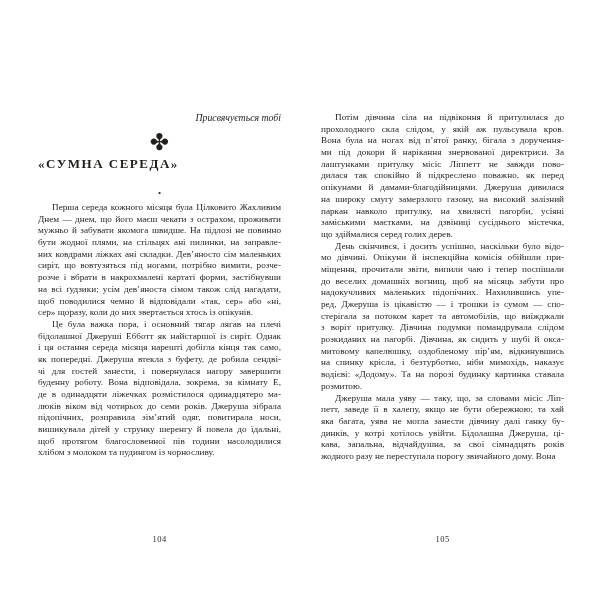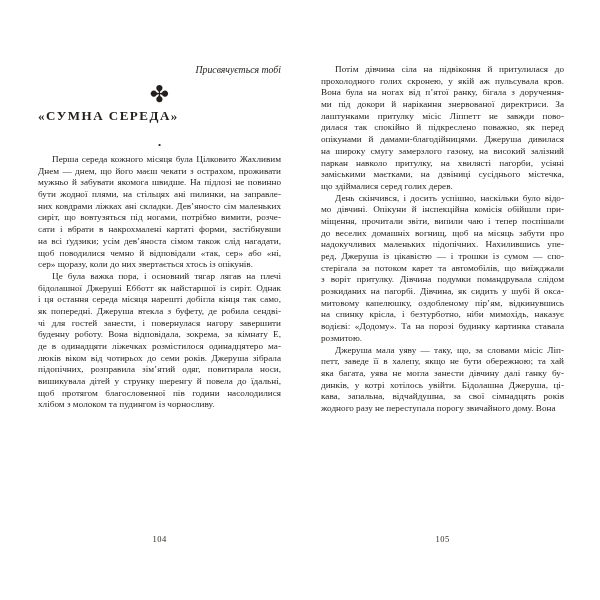--- a/index.html
+++ b/index.html
@@ -14,21 +14,21 @@
     background: #ffffff;
     font-family: "Liberation Serif", "DejaVu Serif", serif;
     color: #221f1c;
     overflow: hidden;
   }
   .page {
     position: absolute;
     top: 0;
     height: 540px;
     box-sizing: border-box;
-    padding-top: 64px;
+    padding-top: 112px;
   }
   .page-left  { left: 38px;  width: 243px; }
   .page-right { left: 321px; width: 243px; }
 
   .dedication {
     text-align: right;
     font-style: italic;
     font-size: 9.8px;
     line-height: 12px;
     height: 12px;
@@ -92,21 +92,21 @@
     <div class="ornament">✤</div>
     <div class="chapter-title">«СУМНА СЕРЕДА»</div>
     <div class="separator">•</div>
     <div class="body-text">
         <div class="tl first">Перша середа кожного місяця була Цілковито Жахливим</div>
         <div class="tl">Днем — днем, що його маєш чекати з острахом, проживати</div>
         <div class="tl">мужньо й забувати якомога швидше. На підлозі не повинно</div>
         <div class="tl">бути жодної плями, на стільцях ані пилинки, на заправле-</div>
         <div class="tl">них ковдрами ліжках ані складки. Дев’яносто сім маленьких</div>
         <div class="tl">сиріт, що вовтузяться під ногами, потрібно вимити, розче-</div>
-        <div class="tl">сати і вбрати в накрохмалені картаті форми, застібнувши</div>
+        <div class="tl">розче і вбрати в накрохмалені картаті форми, застібнувши</div>
         <div class="tl">на всі ґудзики; усім дев’яноста сімом також слід нагадати,</div>
         <div class="tl">щоб поводилися чемно й відповідали «так, сер» або «ні,</div>
         <div class="tl last">сер» щоразу, коли до них звертається хтось із опікунів.</div>
         <div class="tl first">Це була важка пора, і основний тягар лягав на плечі</div>
         <div class="tl">бідолашної Джеруші Ебботт як найстаршої із сиріт. Однак</div>
         <div class="tl">і ця остання середа місяця нарешті добігла кінця так само,</div>
         <div class="tl">як попередні. Джеруша втекла з буфету, де робила сендві-</div>
         <div class="tl">чі для гостей занести, і повернулася нагору завершити</div>
         <div class="tl">буденну роботу. Вона відповідала, зокрема, за кімнату Е,</div>
         <div class="tl">де в одинадцяти ліжечках розмістилося одинадцятеро ма-</div>
@@ -115,21 +115,21 @@
         <div class="tl">вишикувала дітей у струнку шеренгу й повела до їдальні,</div>
         <div class="tl">щоб протягом благословенної пів години насолодилися</div>
         <div class="tl last">хлібом з молоком та пудингом із чорносливу.</div>
       </div>
     <div class="page-number">104</div>
   </div>
 
   <div class="page page-right">
     <div class="body-text">
         <div class="tl first">Потім дівчина сіла на підвіконня й притулилася до</div>
-        <div class="tl">прохолодного голих скронею, у якій аж пульсувала кров.</div>
+        <div class="tl">прохолодного скла слідом, у якій аж пульсувала кров.</div>
         <div class="tl">Вона була на ногах від п’ятої ранку, бігала з доручення-</div>
         <div class="tl">ми під докори й нарікання знервованої директриси. За</div>
         <div class="tl">лаштунками притулку місіс Ліппетт не завжди пово-</div>
         <div class="tl">дилася так спокійно й підкреслено поважно, як перед</div>
         <div class="tl">опікунами й дамами-благодійницями. Джеруша дивилася</div>
         <div class="tl">на широку смугу замерзлого газону, на високий залізний</div>
         <div class="tl">паркан навколо притулку, на хвилясті пагорби, усіяні</div>
         <div class="tl">заміськими маєтками, на дзвіниці сусіднього містечка,</div>
         <div class="tl last">що здіймалися серед голих дерев.</div>
         <div class="tl first">День скінчився, і досить успішно, наскільки було відо-</div>

